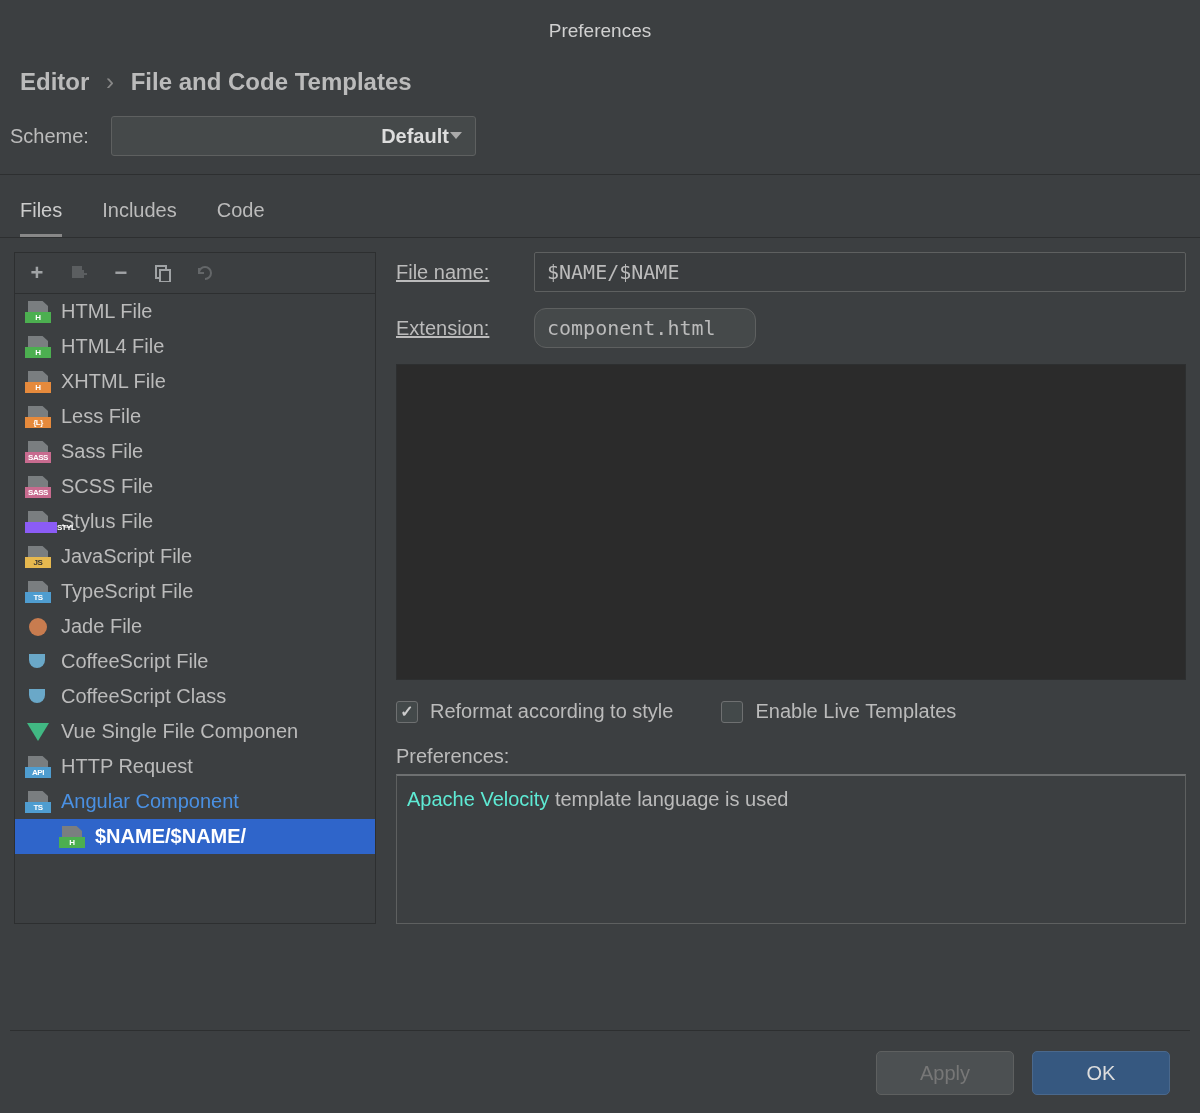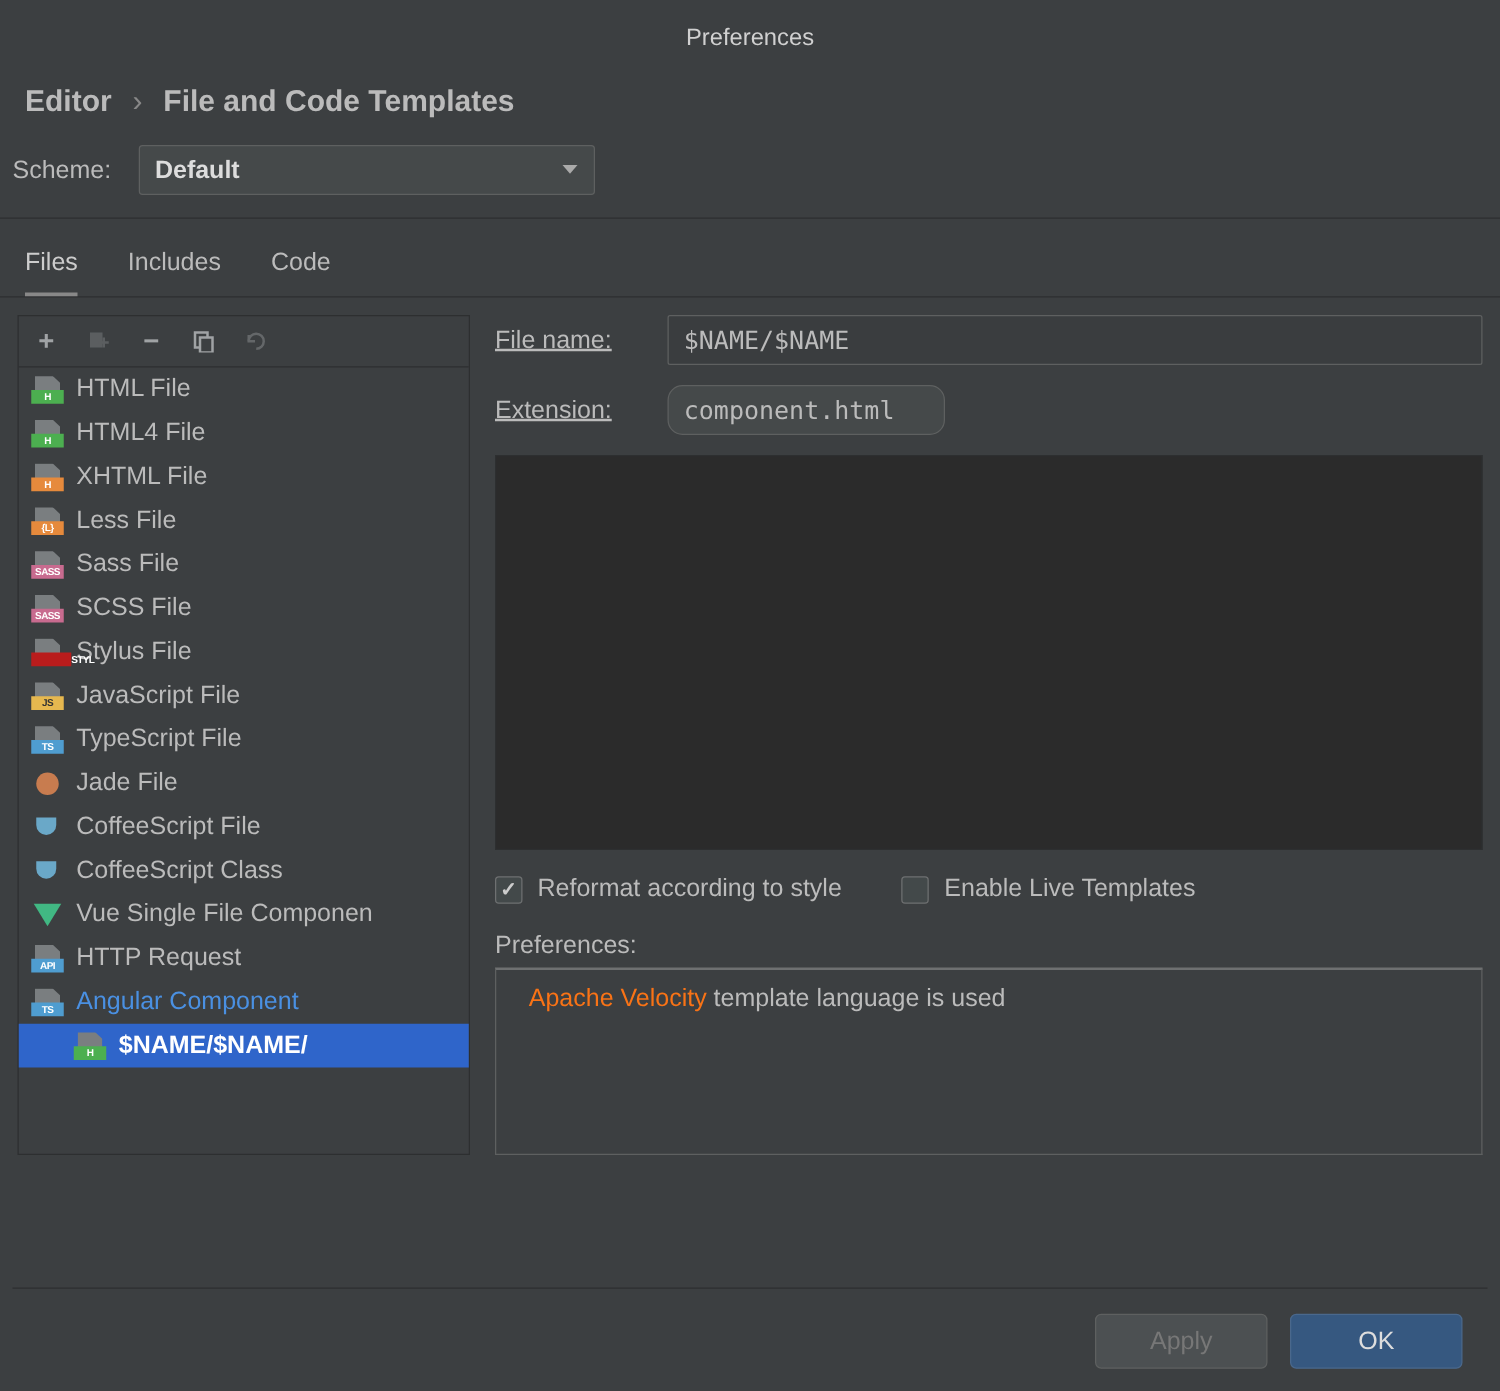--- a/index.html
+++ b/index.html
@@ -29,21 +29,21 @@
   display: flex;
   align-items: center;
   padding: 0 10px 18px 10px;
   border-bottom: 1px solid #2d2f30;
   gap: 22px;
 }
 .scheme-row label { color: #bbb; font-size: 20px;}
 .scheme-select {
   display: flex;
   align-items: center;
-  justify-content: space-between;
+  justify-content: flex-end;
   border: 1px solid #5e6060;
   background: #45494a;
   width: 365px;
   height: 40px;
   padding: 0 12px;
   border-radius: 3px;
   color: #ddd;
   font-weight: 600;
   font-size: 20px;
 }
@@ -95,21 +95,21 @@
   overflow:hidden;
   cursor:pointer;
 }
 .tpl-item .fi {
   width:26px; height:22px; position:relative; flex-shrink:0;
 }
 .fi .page { position:absolute; top:0; left:3px; width:20px; height:14px; background:#7a7e80; clip-path: polygon(0 0, 70% 0, 100% 40%, 100% 100%, 0 100%);}
 .fi .tag { position:absolute; bottom:0; left:0; width:26px; height:11px; font-size:8px; line-height:11px; text-align:center; font-weight:bold; color:#fff; letter-spacing:-0.5px;}
 .tag.h{background:#4caf50;} .tag.h.orange{background:#e68a3c;}
 .tag.css{background:#d15a8b;} .tag.less{background:#e68a3c;}
-.tag.sass{background:#c86b8f;} .tag.styl{background:#b91c1c;padding-left:32px;}
+.tag.sass{background:#c86b8f;} .tag.styl{background:#8b5cf6;padding-left:32px;}
 .tag.js{background:#e6b84f; color:#333;} .tag.ts{background:#4f9dd0;}
 .tag.api{background:#4f9dd0;}
 .fi .cup { position:absolute; top:3px; left:4px; width:16px; height:14px; background:#6aa8c8; border-radius:0 0 8px 8px;}
 .fi .circle { position:absolute; top:2px; left:4px; width:18px; height:18px; background:#c87c4f; border-radius:50%;}
 .fi .vue { position:absolute; top:2px; left:2px; width:0; height:0; border-left:11px solid transparent; border-right:11px solid transparent; border-top:18px solid #41b883;}
 .tpl-item.parent-sel { color:#4a90e2; }
 .tpl-item.selected { background:#2f65ca; color:#fff;}
 .tpl-item.selected .label { color:#fff; font-weight:600;}
 .tpl-item.child { padding-left: 44px;}
 .right-pane { flex:1; display:flex; flex-direction:column; }
@@ -124,21 +124,21 @@
 .ext-input { width:222px;border-radius:12px; }
 .editor-area {
   flex:1; min-height:316px; background:#2b2b2b; border:1px solid #2d2f30; margin-bottom:20px;
 }
 .chk-row { display:flex; gap:48px; margin-bottom:22px; align-items:center;}
 .chk { display:flex; align-items:center; gap:12px; font-size:20px; cursor:pointer;}
 .chk .box { width:22px; height:22px; border:1px solid #6e7071; border-radius:3px; background:#43494a; display:flex; align-items:center; justify-content:center;}
 .chk .box.checked::after { content:'✓'; color:#ccc; font-size:16px; font-weight:bold;}
 .desc-label { font-size:20px; margin-bottom:6px;}
 .desc-box { border:1px solid #5e6060; border-top:2px solid #6e7071; background:#3c3f41; height:150px; padding:12px 10px; font-size:20px;}
-.desc-box a { color:#f97316; text-decoration:none;margin-left:16px;}
+.desc-box a { color:#5eead4; text-decoration:none;}
 .footer {
   position:absolute; bottom:18px; right:30px; display:flex; gap:18px;
 }
 .btn {
   min-width:138px; height:44px; border:1px solid #5e6060; border-radius:5px;
   background:#4c5052; color:#ccc; font-size:20px; display:flex; align-items:center; justify-content:center; cursor:pointer;
 }
 .btn.disabled { color:#777; }
 .btn.primary { background:#365880; border-color:#4a688c; color:#ddd;}
 .hr-foot { position:absolute; bottom:82px; left:10px; right:10px; border-top:1px solid #2d2f30;}

